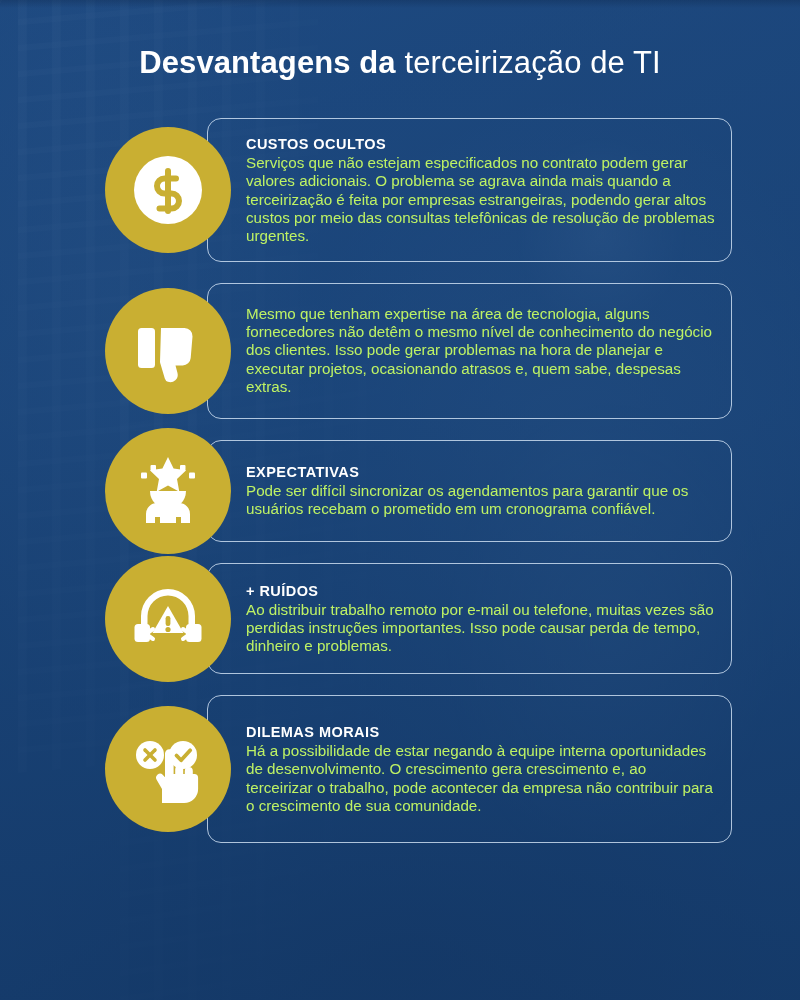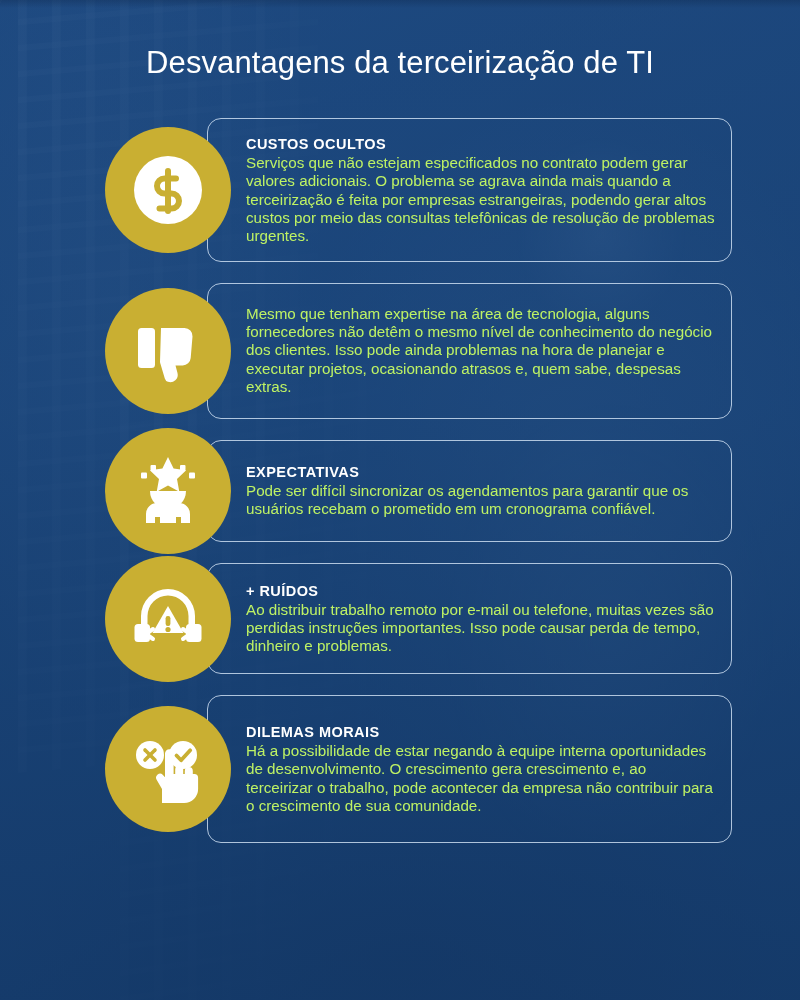--- a/index.html
+++ b/index.html
@@ -66,21 +66,21 @@
     z-index:5;
   }
   .title {
     display:inline-block;
     color:#ffffff;
     font-size:31px;
     line-height:1.2;
     letter-spacing:.1px;
     white-space:nowrap;
   }
-  .title .bold { font-weight:normal; }
+  .title .bold { font-weight:bold; }
   .title .light { font-weight:normal; }
 
   
   .cards {
     position:absolute;
     left:17px; top:118px; width:800px;
     z-index:4;
   }
   .card {
     position:relative;
@@ -182,21 +182,21 @@
       <div class="card-frame"></div>
       <div class="badge">
         <svg width="76" height="76" viewBox="0 0 76 76" aria-hidden="true">
           <g fill="#ffffff">
             <rect x="8" y="15" width="17" height="40" rx="3.5"></rect>
             <path d="M31 15 h23.5 a8 8 0 0 1 8 8.6 l-1.8 21.5 a8 8 0 0 1 -8 7.3 h-7.2 l2 7.6 a7.4 7.4 0 0 1 -9.6 8.8 a5 5 0 0 1 -3.1 -3.3 l-4.3 -14.4 a8 8 0 0 1 -0.5 -2.3 Z"></path>
           </g>
         </svg>
       </div>
       <div class="card-body">
-        <div class="card-text">Mesmo que tenham expertise na área de tecnologia, alguns fornecedores não detêm o mesmo nível de conhecimento do negócio dos clientes. Isso pode ainda problemas na hora de planejar e executar projetos, ocasionando atrasos e, quem sabe, despesas extras.</div>
+        <div class="card-text">Mesmo que tenham expertise na área de tecnologia, alguns fornecedores não detêm o mesmo nível de conhecimento do negócio dos clientes. Isso pode gerar problemas na hora de planejar e executar projetos, ocasionando atrasos e, quem sabe, despesas extras.</div>
       </div>
     </div>
 
     <div class="card">
       <div class="card-frame"></div>
       <div class="badge">
         <svg width="80" height="80" viewBox="0 0 80 80" aria-hidden="true">
           <g fill="#ffffff">
             <path d="M40 6 l5.6 11.6 12.6 1.7 -9.2 8.8 2.3 12.6 -11.3 -6.1 -11.3 6.1 2.3 -12.6 -9.2 -8.8 12.6 -1.7 Z"></path>
             <rect x="13" y="21.5" width="6" height="6" rx="1"></rect>

